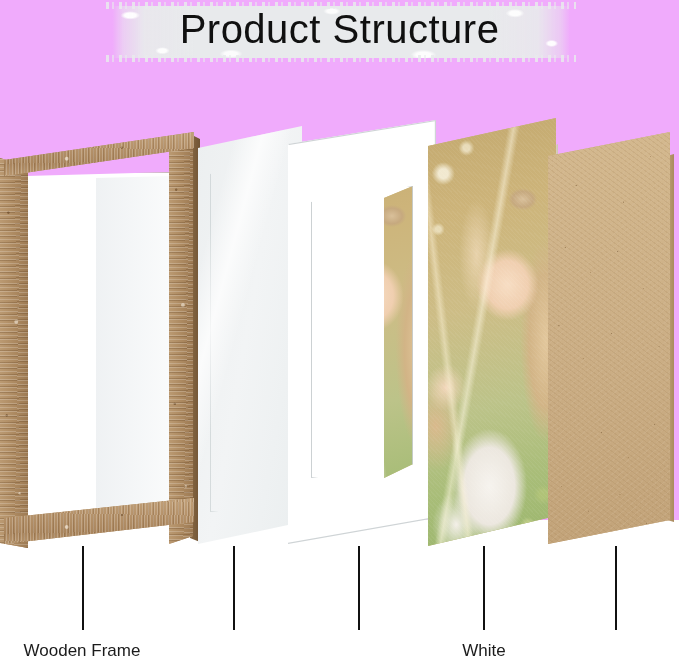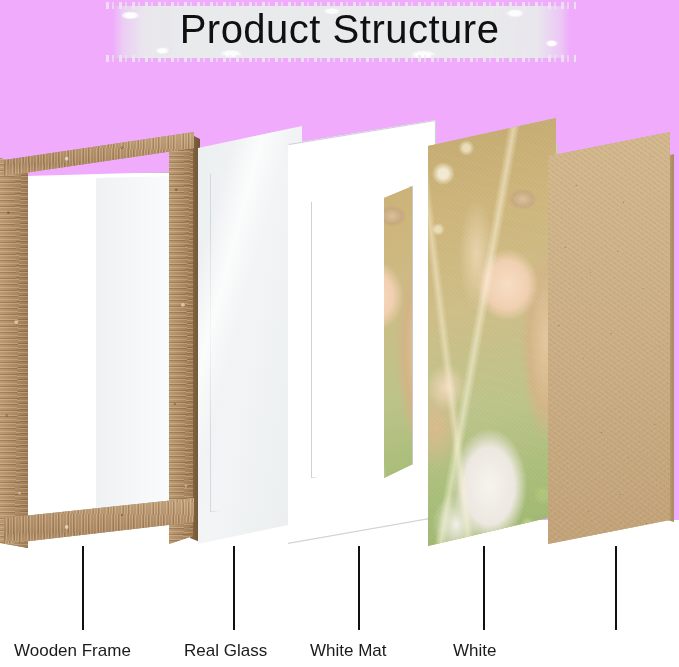--- a/index.html
+++ b/index.html
@@ -247,21 +247,21 @@
     clip-path:polygon(0 24px, 100% 22px, 100% 390px, 0 388px);
     background:linear-gradient(90deg,#c0a277,#a98a5e);
   }
 
   
   .leaders{ position:absolute; left:0; top:0; width:679px; height:667px; pointer-events:none; }
   .leader{ position:absolute; width:1.6px; background:#111; }
   .labels{ position:absolute; left:0; top:640px; width:679px; height:27px; }
   .label{
     position:absolute; top:0; font-size:17px; color:#1b1b1b; white-space:nowrap;
-    line-height:22px; text-align:left;
+    line-height:22px; text-align:center;
   }
 </style>
 </head>
 <body>
 
 <div id="stage">
 
   <div class="title-wrap">
     <div class="brush"></div>
     <div class="title-text">Product Structure</div>
@@ -313,18 +313,16 @@
   <div class="leaders">
     <div class="leader" style="left:82px;  top:546px; height:84px;"></div>
     <div class="leader" style="left:233px; top:546px; height:84px;"></div>
     <div class="leader" style="left:358px; top:546px; height:84px;"></div>
     <div class="leader" style="left:483px; top:546px; height:84px;"></div>
     <div class="leader" style="left:615px; top:546px; height:84px;"></div>
   </div>
 
   <div class="labels">
     <div class="label" style="left:14px;  width:136px;">Wooden Frame</div>
-    <div class="label" style="left:184px; width:100px;">Real Glass</div>
-    <div class="label" style="left:310px; width:98px;">White Mat</div>
     <div class="label" style="left:453px; width:62px;">White</div>
   </div>
 
 </div>
 
 </body></html>

